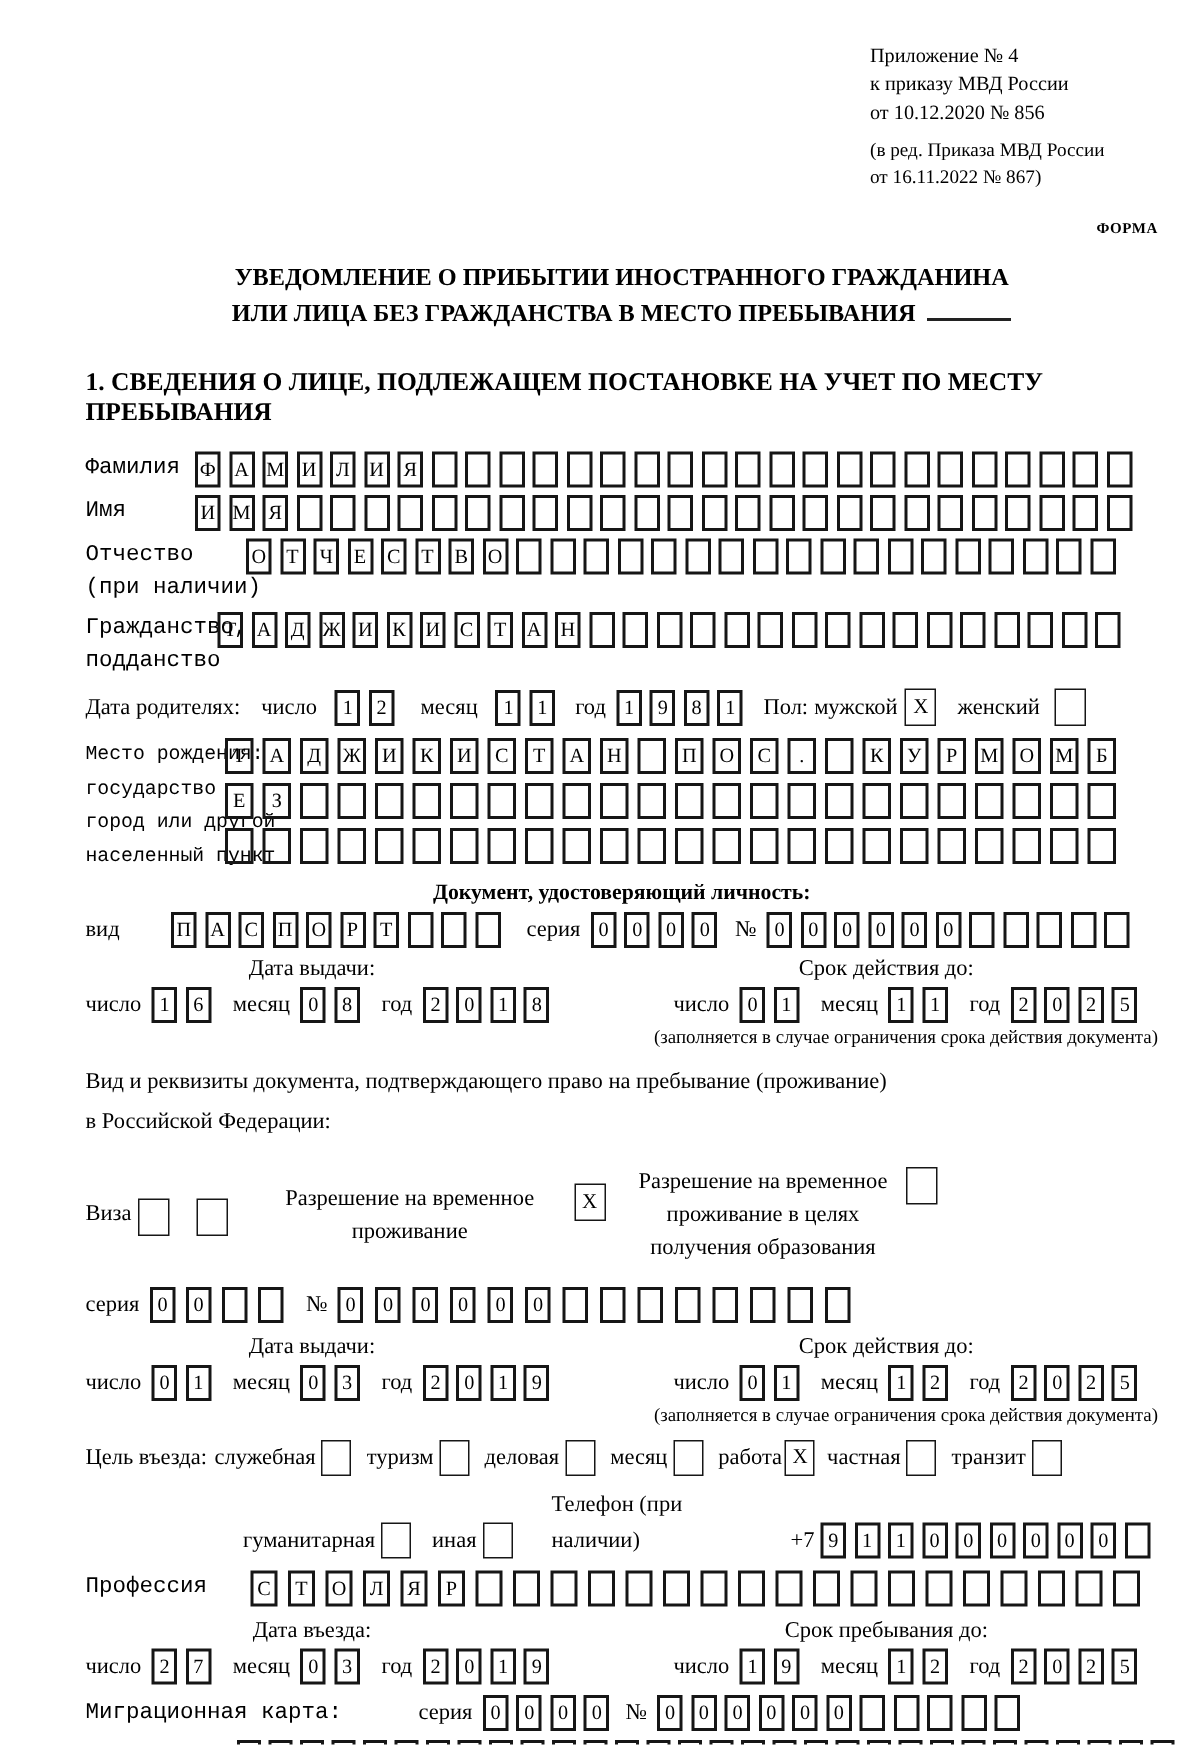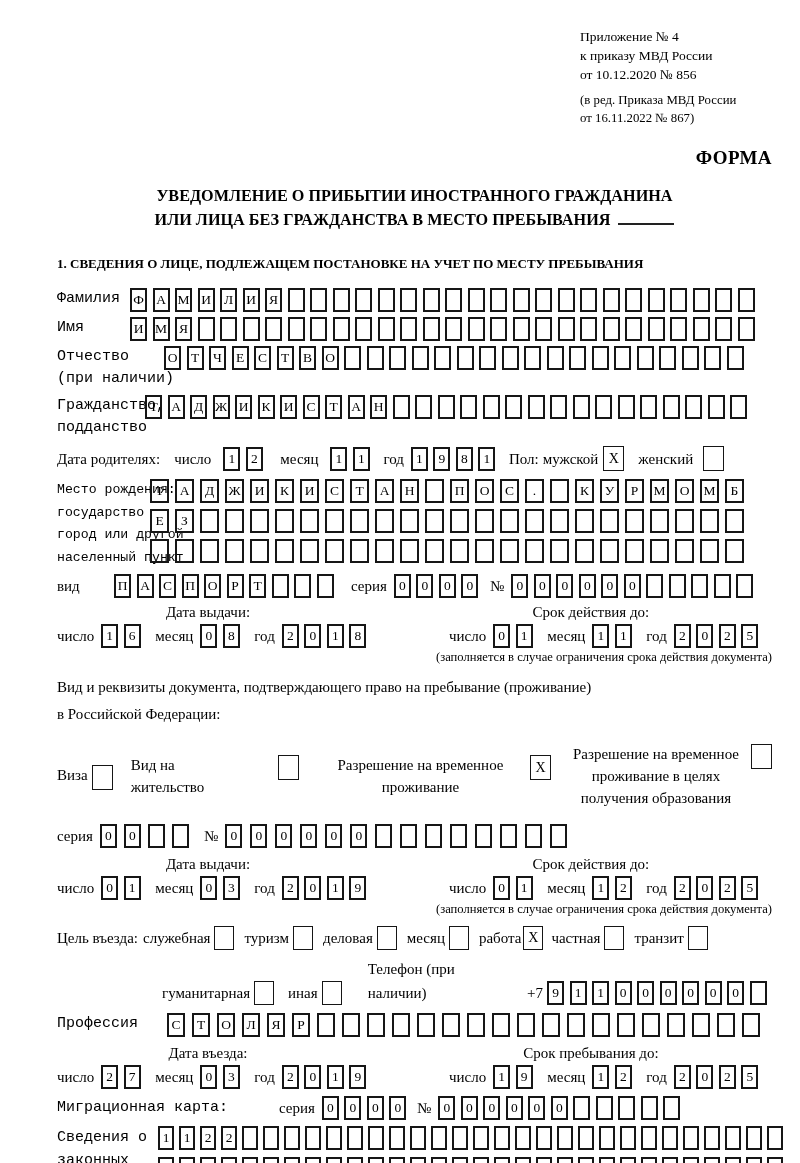--- a/index.html
+++ b/index.html
@@ -8,26 +8,26 @@
     width:800px; height:1163px; overflow:hidden;
     background:#ffffff; color:#000;
     font-family:"Liberation Serif","DejaVu Serif",serif;
     font-size:15px;
   }
   .page { padding:28px 28px 0 57px; }
 
   
   .annex { width:192px; margin-left:auto; font-size:13.5px; line-height:1.4; }
   .annex .sub { font-size:12.8px; margin-top:7px; }
-  .forma { font-weight:bold; text-align:right; font-size:19px; margin-top:20px; letter-spacing:.4px; }
+  .forma { font-weight:bold; text-align:right; font-size:10px; margin-top:20px; letter-spacing:.4px; }
 
   
   .title { text-align:center; font-weight:bold; font-size:16.2px; line-height:1.45; margin-top:16px; }
   .uline { display:inline-block; width:56px; border-bottom:2px solid #222; height:13px; margin-left:8px; }
-  .sec-title { font-weight:bold; font-size:13px; margin-top:24px; margin-bottom:16px; }
+  .sec-title { font-weight:bold; font-size:17px; margin-top:24px; margin-bottom:16px; }
 
   
   .frow { display:flex; align-items:flex-start; margin-bottom:5px; }
   .flabel { flex:none; line-height:1.45;font-family:Liberation Mono, monospace; }
   .pre { white-space:pre; }
   .cells { display:flex; flex:none; }
   .cell {
     width:var(--cw,17px); height:24px; flex:none;
     border:2px solid #161616; margin-right:var(--cg,5.5px);
     display:flex; align-items:center; justify-content:center;
@@ -331,20 +331,21 @@
           <span class="cell"></span>
           <span class="cell"></span>
           <span class="cell"></span>
           <span class="cell"></span>
           <span class="cell"></span>
           <span class="cell"></span>
         </div>
     </div>
   </div>
 
+  <div style="text-align:center;font-weight:bold;font-size:14.5px;margin-bottom:4px">Документ, удостоверяющий личность:</div>
   <div class="frow" style="align-items:center">
     <span class="lbl" style="width:50px">вид</span>
     <span class="cells" style="margin-right:12px">
         <span class="cell">П</span>
         <span class="cell">А</span>
         <span class="cell">С</span>
         <span class="cell">П</span>
         <span class="cell">О</span>
         <span class="cell">Р</span>
         <span class="cell">Т</span>
@@ -426,21 +427,20 @@
   <div class="res-intro">
     <div>Вид и реквизиты документа, подтверждающего право на пребывание (проживание)</div>
     <div>в Российской Федерации:</div>
   </div>
   <div class="res-options">
     <div class="res-opt" style="margin-right:18px">
       <span class="txt" style="margin-right:4px">Виза</span>
       <span class="checkbox"></span>
     </div>
     <div class="res-opt" style="margin-right:24px">
-      <span class="txt" style="margin-right:26px">Вид на жительство</span>
       <span class="checkbox"></span>
     </div>
     <div class="res-opt" style="margin-right:20px">
       <span class="txt ctr" style="margin-right:12px;width:195px">Разрешение на временное
 проживание</span>
       <span class="checkbox">X</span>
     </div>
     <div class="res-opt">
       <span class="txt ctr" style="margin-right:10px;width:170px">Разрешение на временное
 проживание в целях

